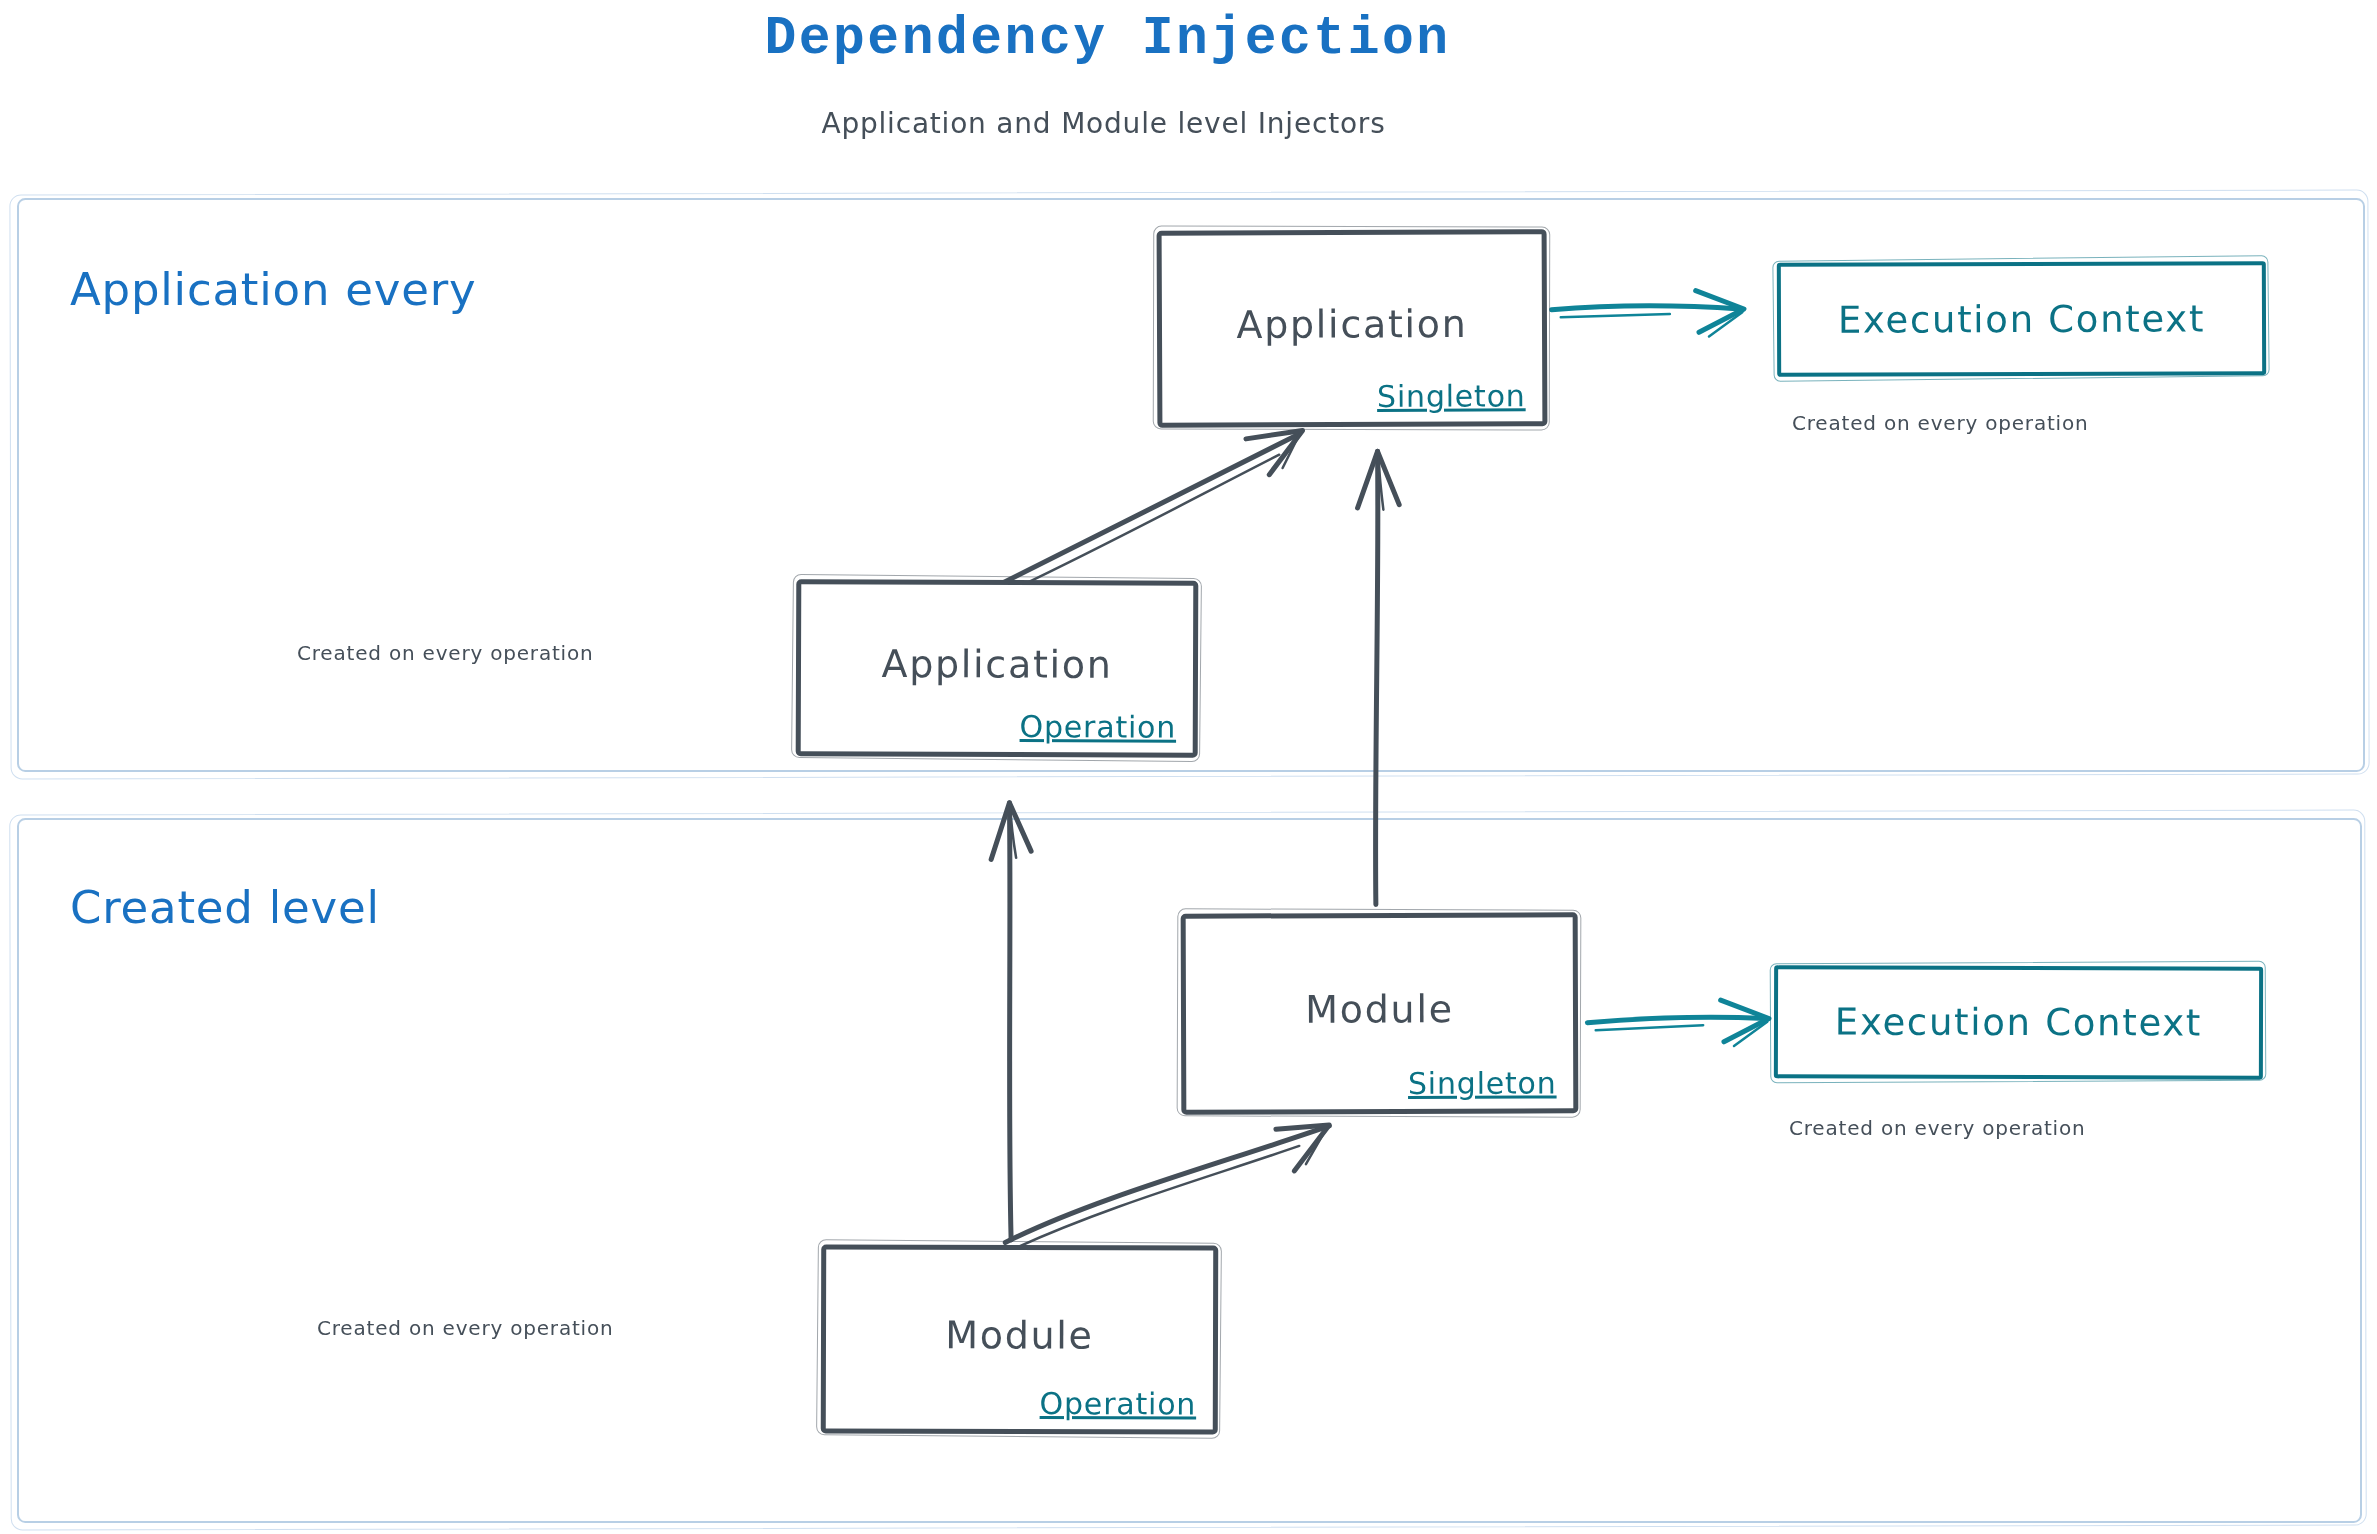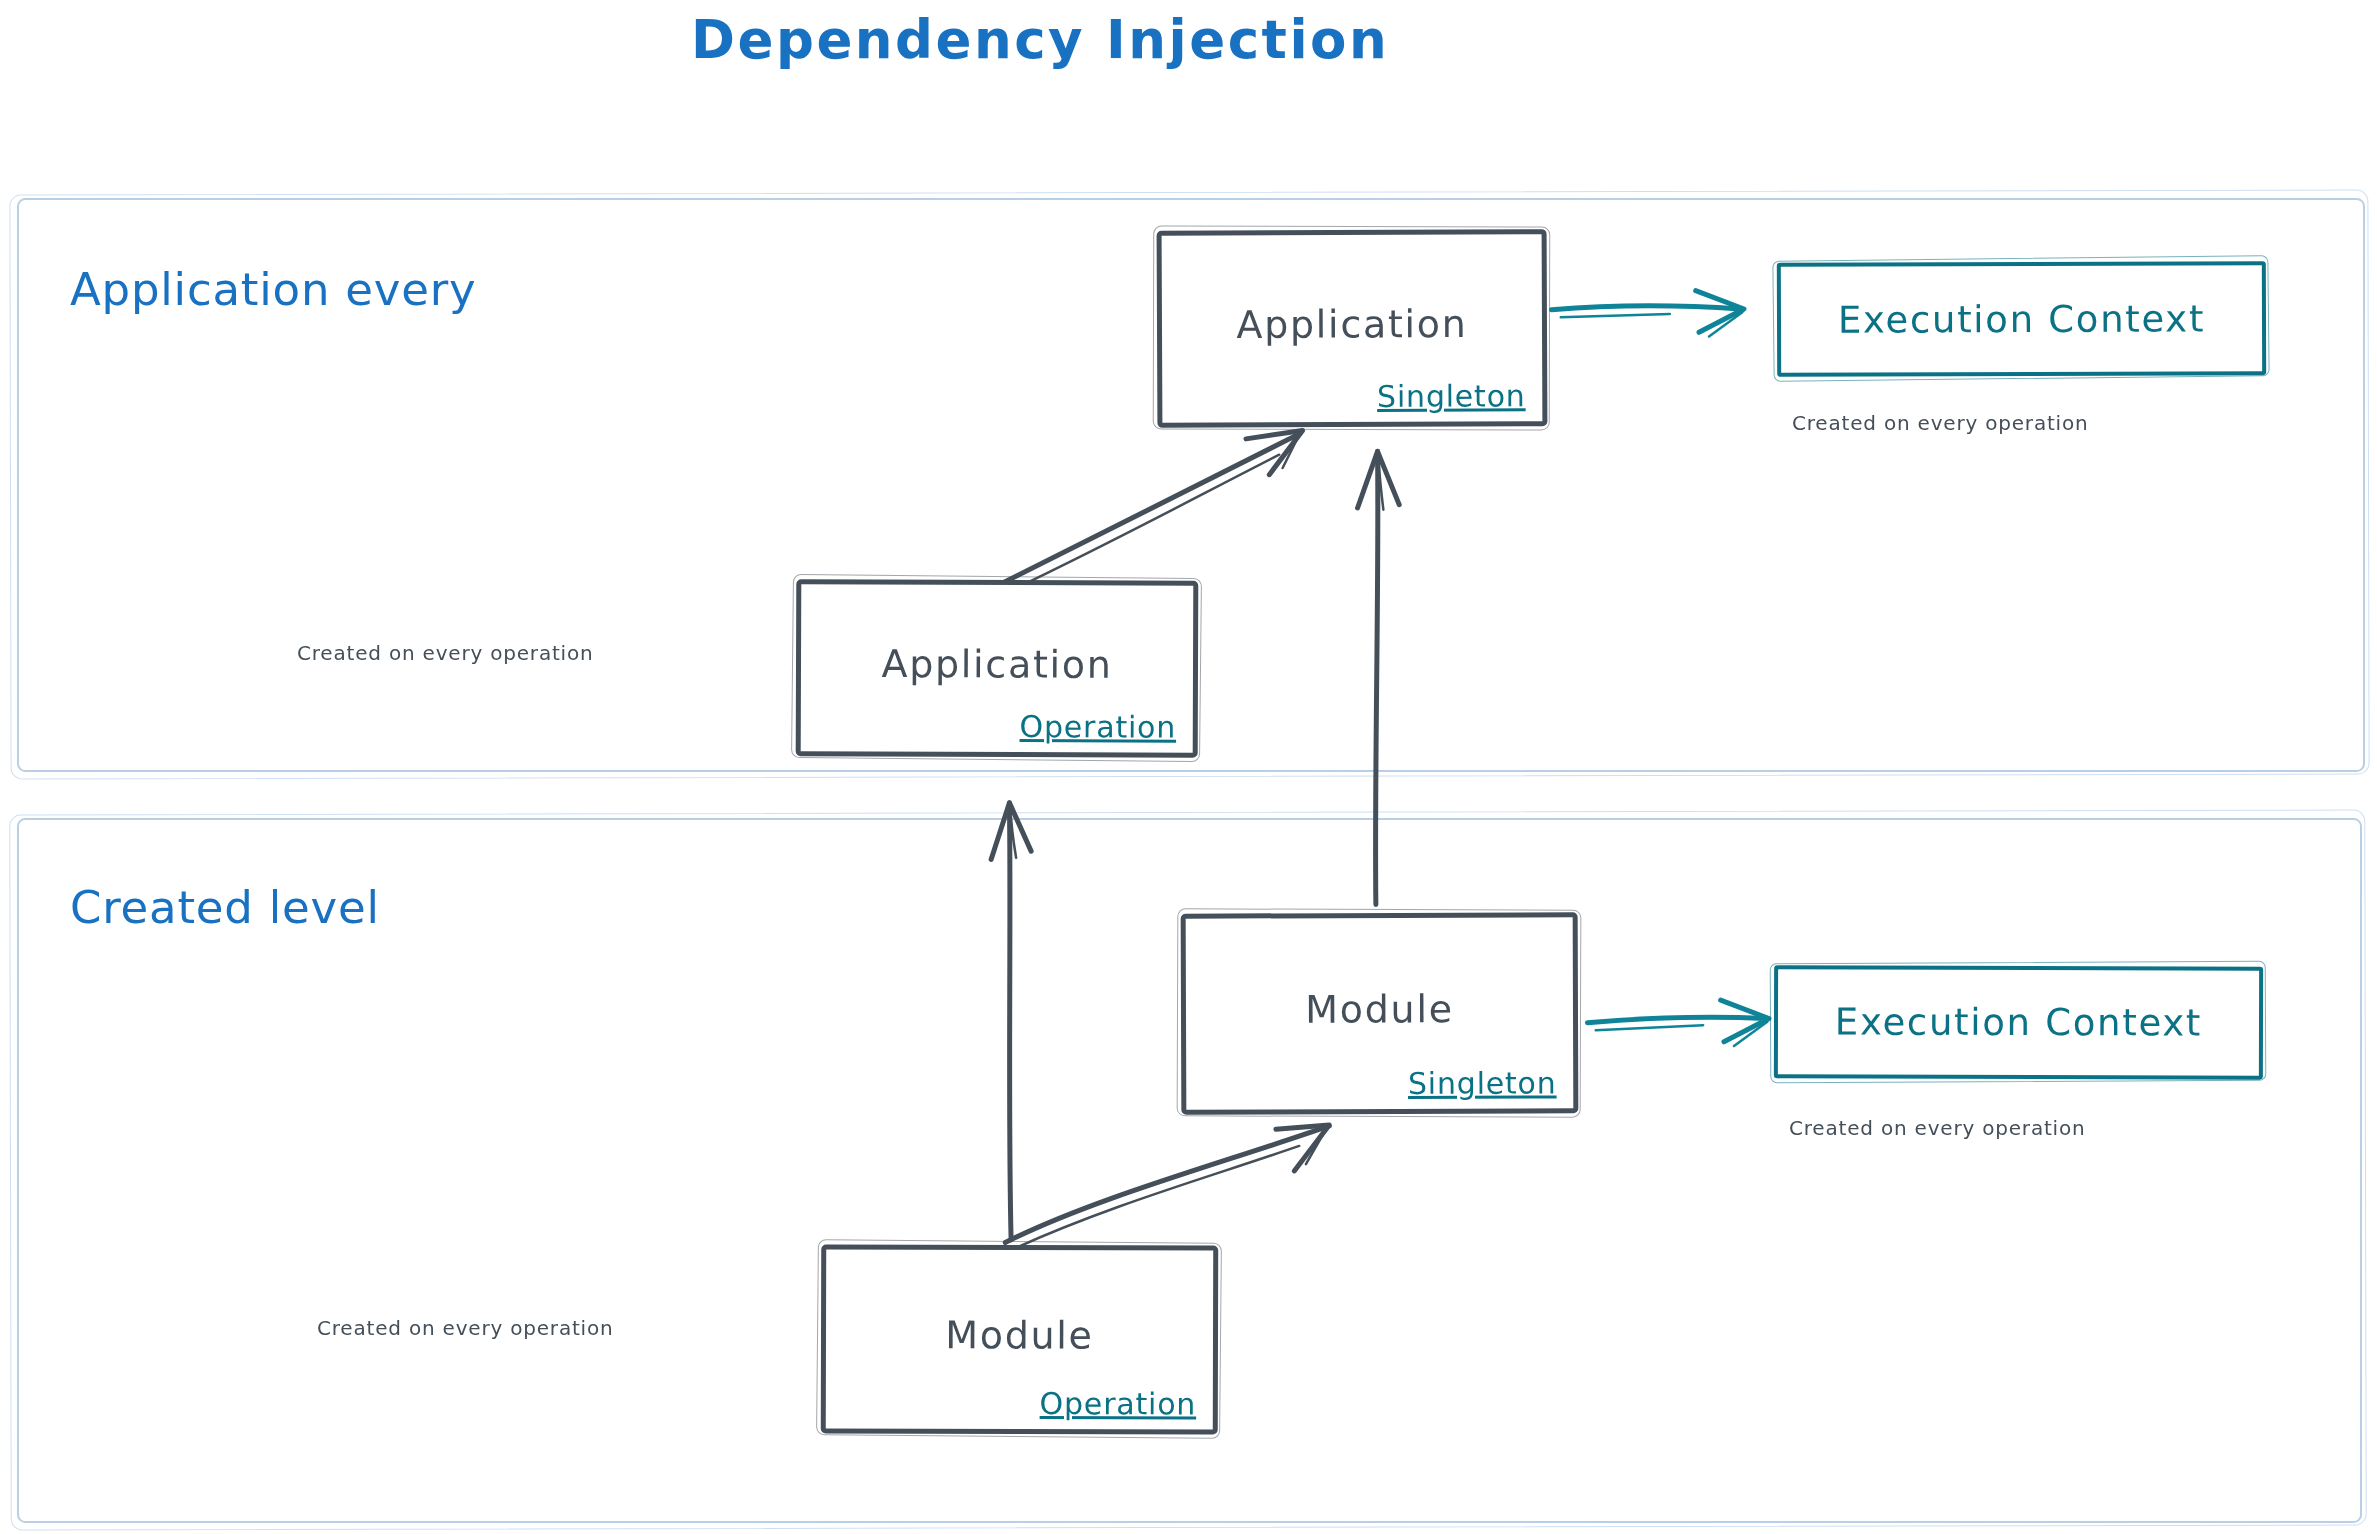--- a/index.html
+++ b/index.html
@@ -51,40 +51,41 @@
     border-radius:6.7px;transform:rotate(-.45deg);pointer-events:none;
   }
   .exec-label{
     font-size:37px;line-height:1;letter-spacing:1.7px;color:var(--teal);white-space:nowrap;
   }
   .caption{
     position:absolute;font-size:20px;line-height:1;letter-spacing:0.8px;color:var(--dark);
     text-align:left;white-space:nowrap;
   }
   .page-title{
-    position:absolute;left:691px;top:13.3px;width:833px;
-    color:var(--blue);font-size:53px;font-weight:bold;letter-spacing:2.5px;line-height:1;white-space:nowrap;
+    position:absolute;left:691px;top:13.3px;width:833px;text-align:center;
+    color:var(--blue);font-size:53px;font-weight:bold;letter-spacing:2.5px;line-height:1;white-space:nowrap;font-family:Liberation Mono, monospace;
   }
   .page-subtitle{
     position:absolute;left:687px;top:110px;width:833px;text-align:center;
     color:var(--dark);font-size:28px;letter-spacing:0.8px;line-height:1;white-space:nowrap;
   }
   svg.arrows{position:absolute;left:0;top:0;pointer-events:none;}
   .s-dark{stroke:var(--dark);}
   .s-teal{stroke:var(--teal-stroke);}
   .w6{stroke-width:6;}
   .w3{stroke-width:3;}
   path{fill:none;stroke-linecap:round;stroke-linejoin:round;}
 </style>
 </head>
 <body>
 
 <div class="canvas">
 
   <div class="page-title">Dependency Injection</div>
+  <div class="page-subtitle">Application and Module level Injectors</div>
 
   <div class="container" style="left:16.7px;top:198px;width:2344px;height:570px;"></div>
   <div class="section-label" style="left:70px;top:267px;">Application every</div>
 
   <div class="container" style="left:16.7px;top:818px;width:2341px;height:701px;"></div>
   <div class="section-label" style="left:70px;top:885px;">Created level</div>
 
   <svg class="arrows" width="2377" height="1534" viewBox="0 0 2854 1842">
 
     <g>

